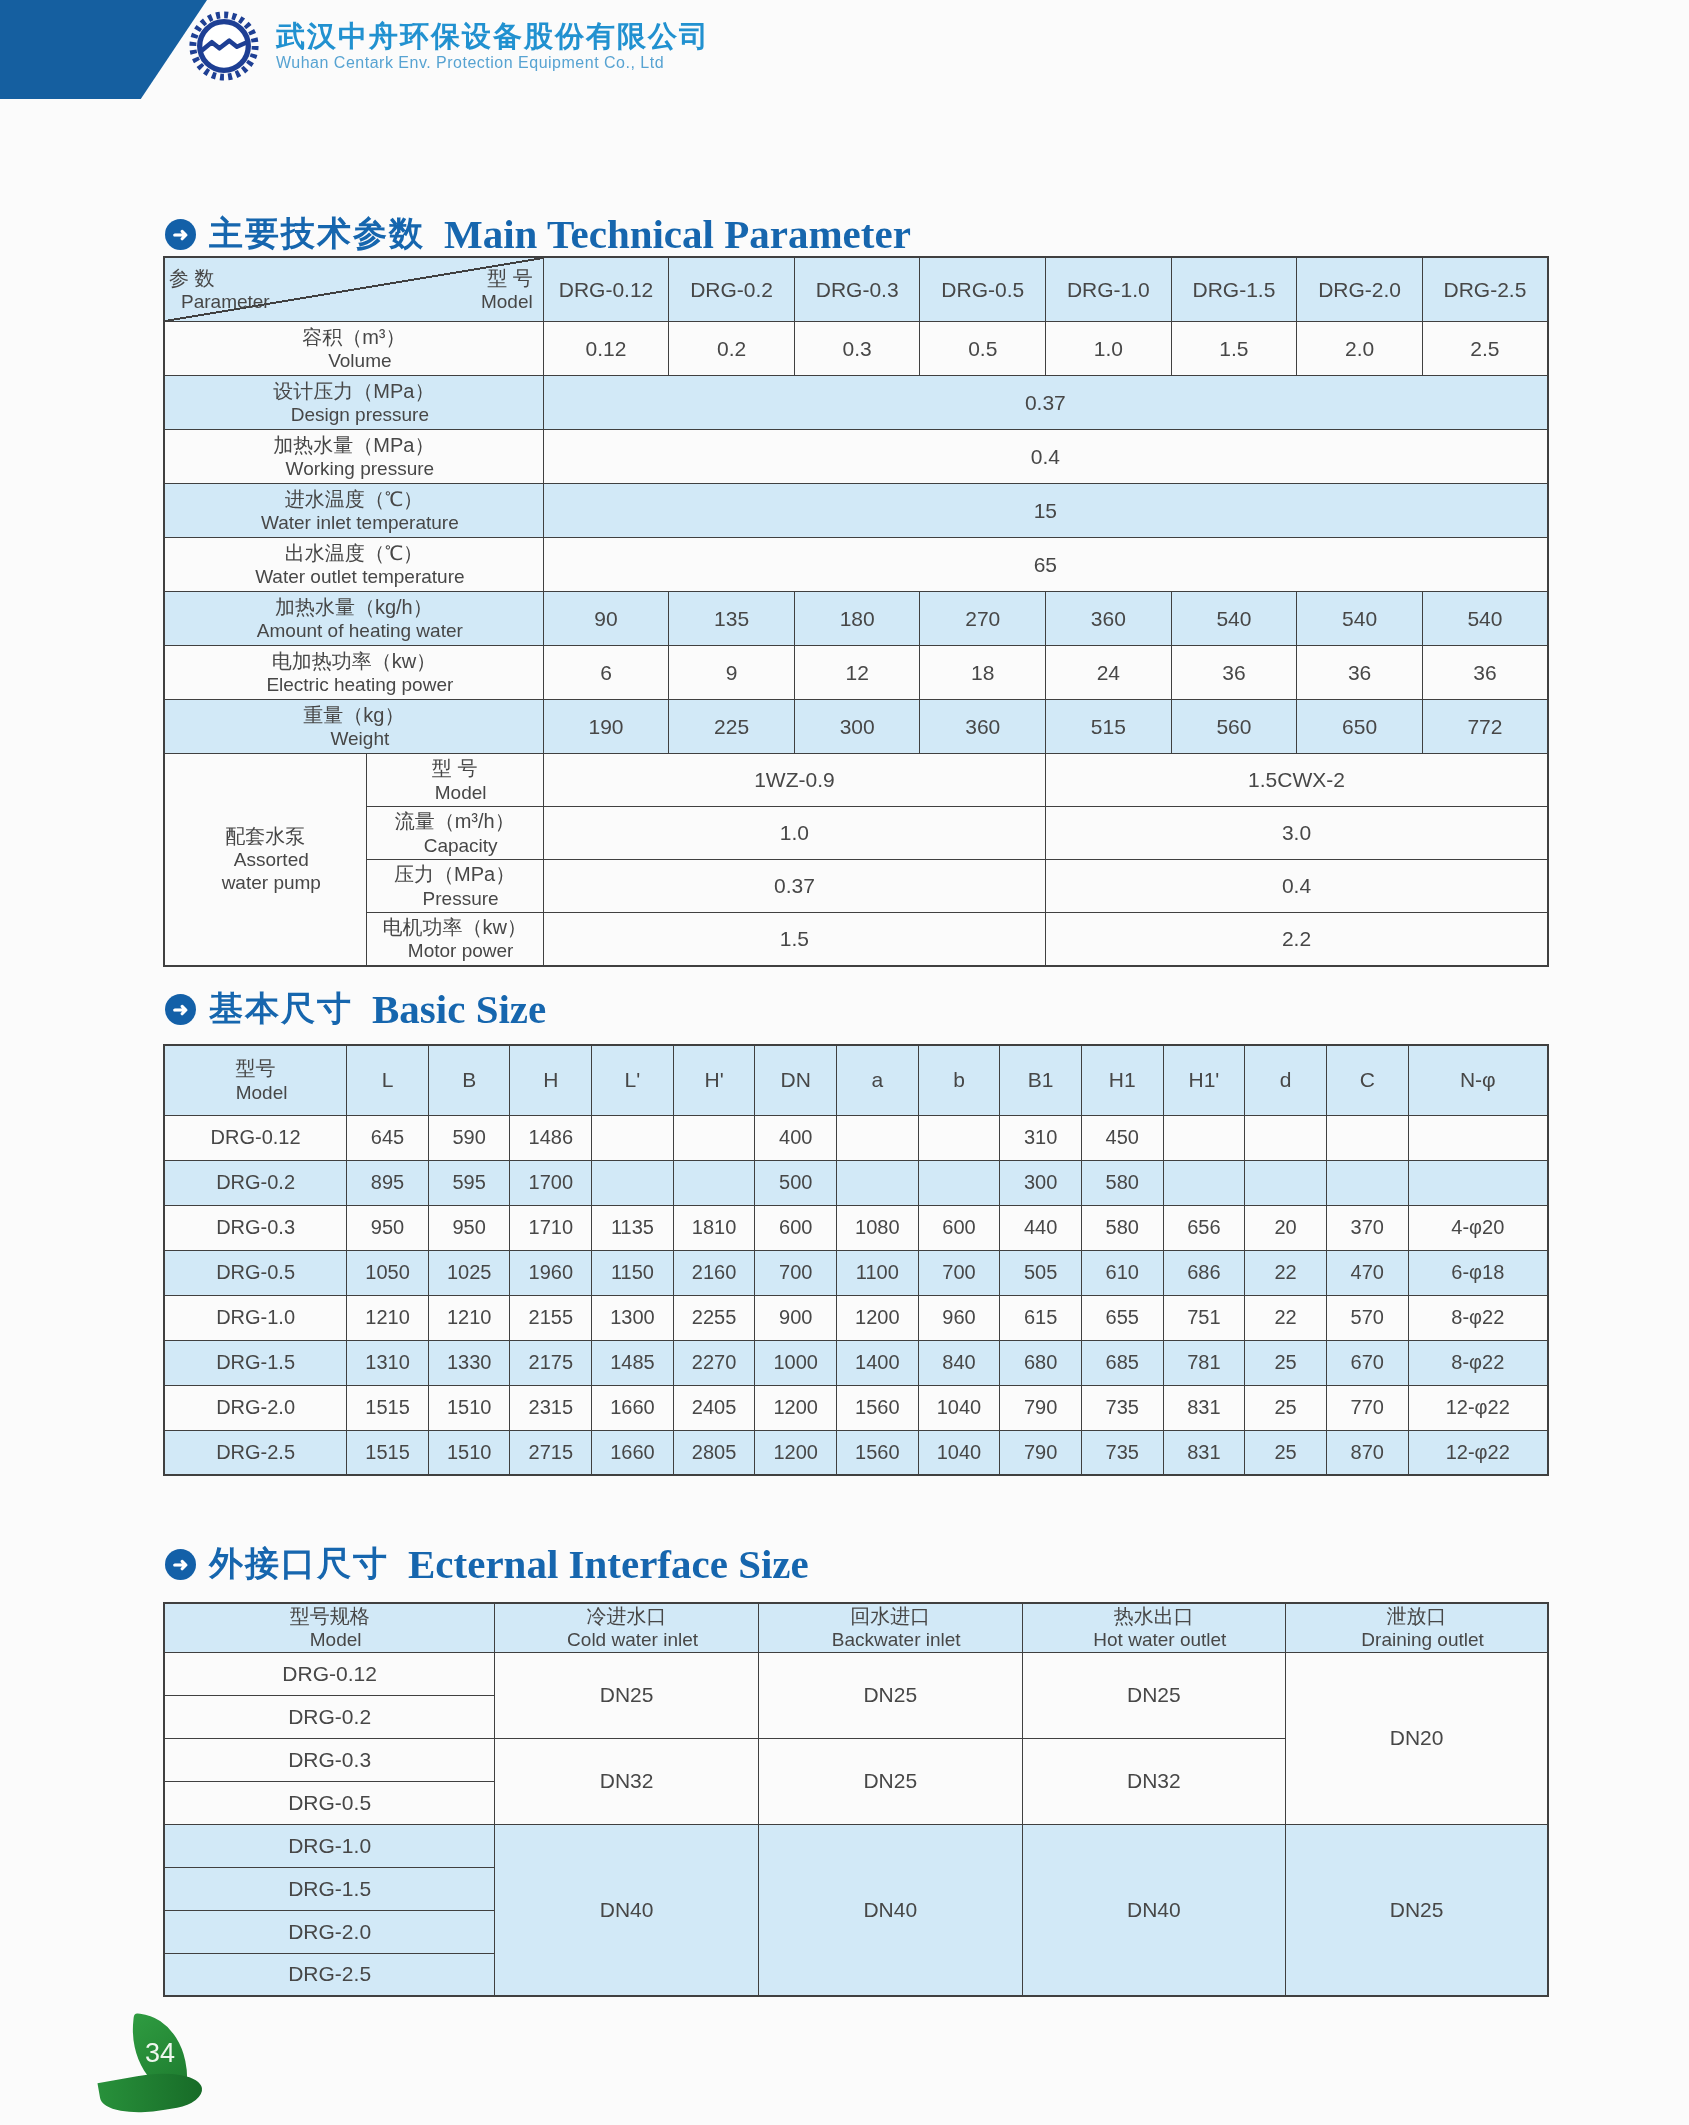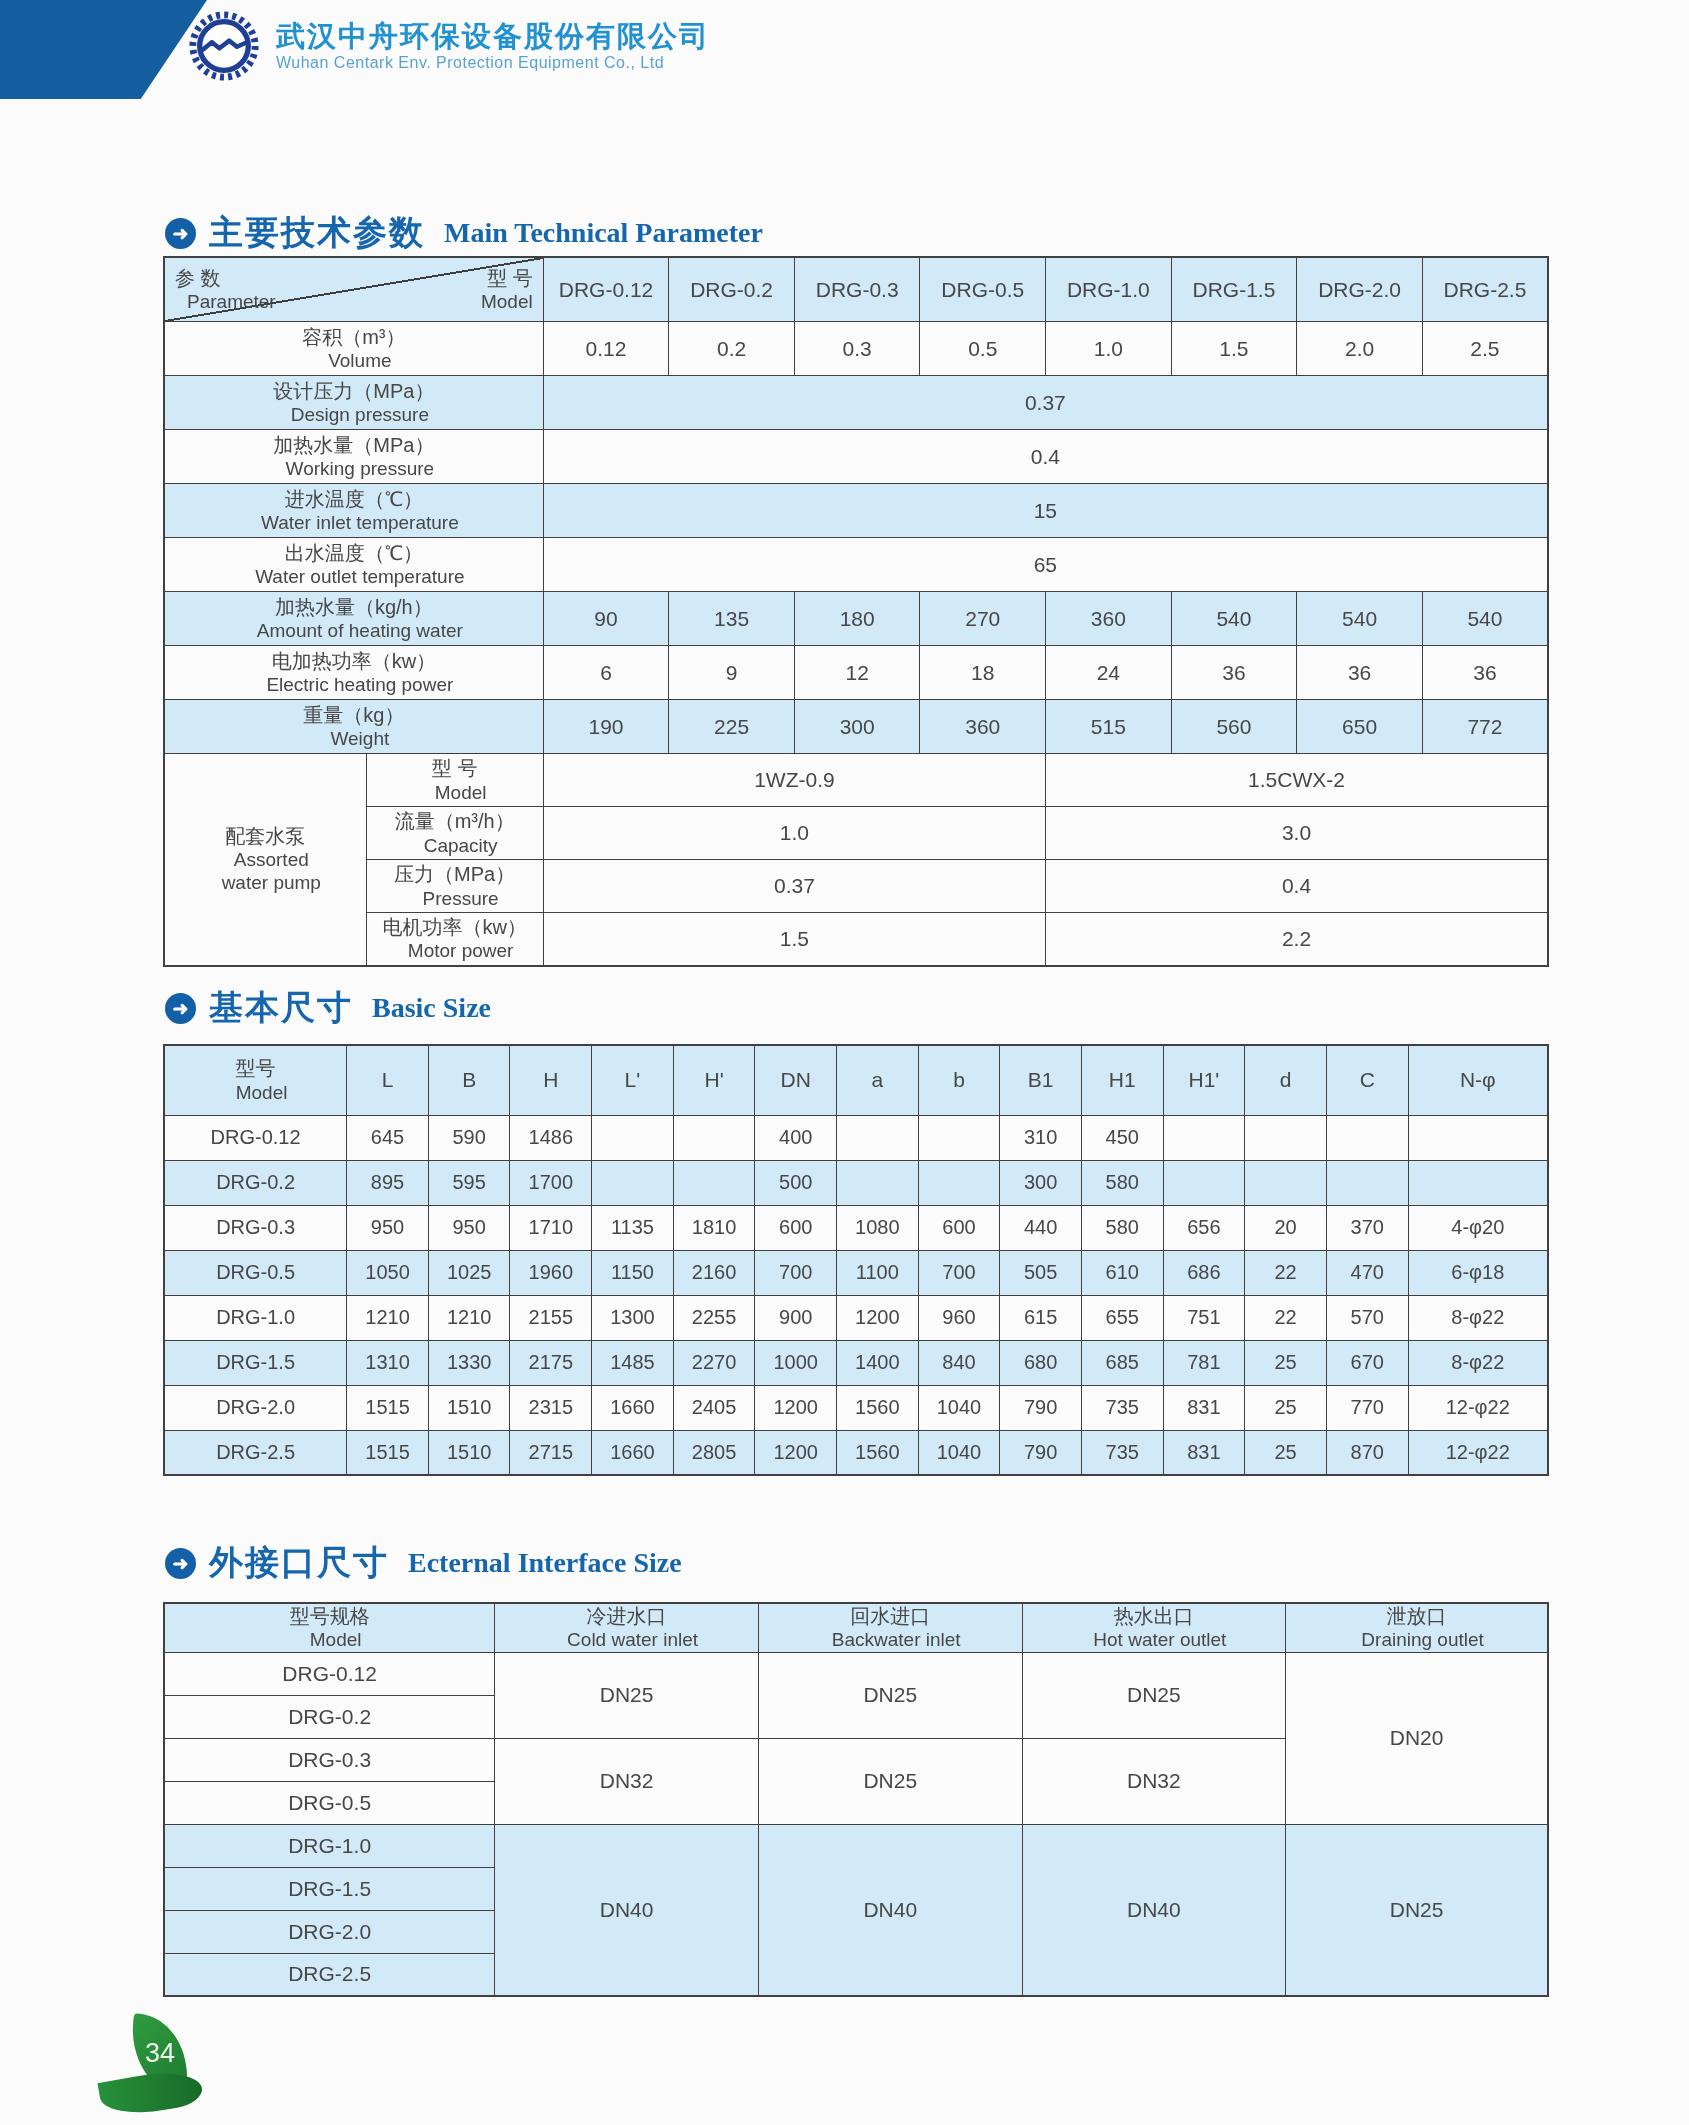--- a/index.html
+++ b/index.html
@@ -13,39 +13,39 @@
   .top-shape{position:absolute;top:0;left:0;width:207px;height:99px;background:#155fa0;
     clip-path:polygon(0 0,100% 0,68% 100%,0 100%);}
   .brand{position:absolute;top:8px;left:186px;display:flex;align-items:center;gap:14px;}
   .brand-text .cn{font-size:29px;font-weight:bold;color:#2191d0;letter-spacing:2px;line-height:1.15;}
   .brand-text .en{font-size:16px;color:#57a3d2;margin-top:1px;letter-spacing:.5px;}
   
   .sec-title{position:absolute;left:165px;display:flex;align-items:center;gap:13px;}
   .bullet{width:31px;height:31px;border-radius:50%;background:#1360a8;color:#fff;
     display:flex;align-items:center;justify-content:center;font-size:19px;font-weight:bold;flex:0 0 auto;}
   .t-cn{font-size:34px;font-weight:bold;color:#1666ae;letter-spacing:2px;}
-  .t-en{font-size:28px;font-weight:bold;color:#1666ae;font-family:"Liberation Serif", serif;margin-left:6px;}
+  .t-en{font-size:41px;font-weight:bold;color:#1666ae;font-family:"Liberation Serif", serif;margin-left:6px;}
   
   .tblwrap{position:absolute;left:163px;width:1386px;}
   table{border-collapse:collapse;width:100%;table-layout:fixed;border:2px solid #404040;}
   td{border:1px solid #404040;text-align:center;vertical-align:middle;padding:0 2px;overflow:hidden;}
   tr.blue, td.blue{background:#d2e9f7;}
   .lab-cn{font-size:20px;line-height:1.22;}
   .lab-en{font-size:19px;line-height:1.22;margin-left:12px;}
   .val{font-size:21px;}
   
   #tbl1 tr.hdr{height:63px;}
   #tbl1 tr.r{height:54px;}
   #tbl1 tr.p{height:53px;}
   .corner-box{position:relative;height:63px;display:flex;justify-content:space-between;align-items:center;
     background:
       linear-gradient(to bottom right,
         transparent calc(50% - 1px), #404040 calc(50% - 1px),
         #404040 calc(50% + 1px), transparent calc(50% + 1px));}
-  .corner-left{text-align:left;padding-left:10px;}
+  .corner-left{text-align:left;padding-left:4px;}
   .corner-right{text-align:right;padding-right:10px;}
   .mhead{font-size:21px;}
   
   #tbl2 tr.hdr{height:70px;}
   #tbl2 tbody tr{height:45px;font-size:20px;}
   #tbl2 tbody tr:nth-child(even){background:#d2e9f7;}
   #tbl2 .hcell{font-size:21px;}
   
   #tbl3 tr.hdr{height:48px;}
   #tbl3 tr.m{height:43px;font-size:21px;}

